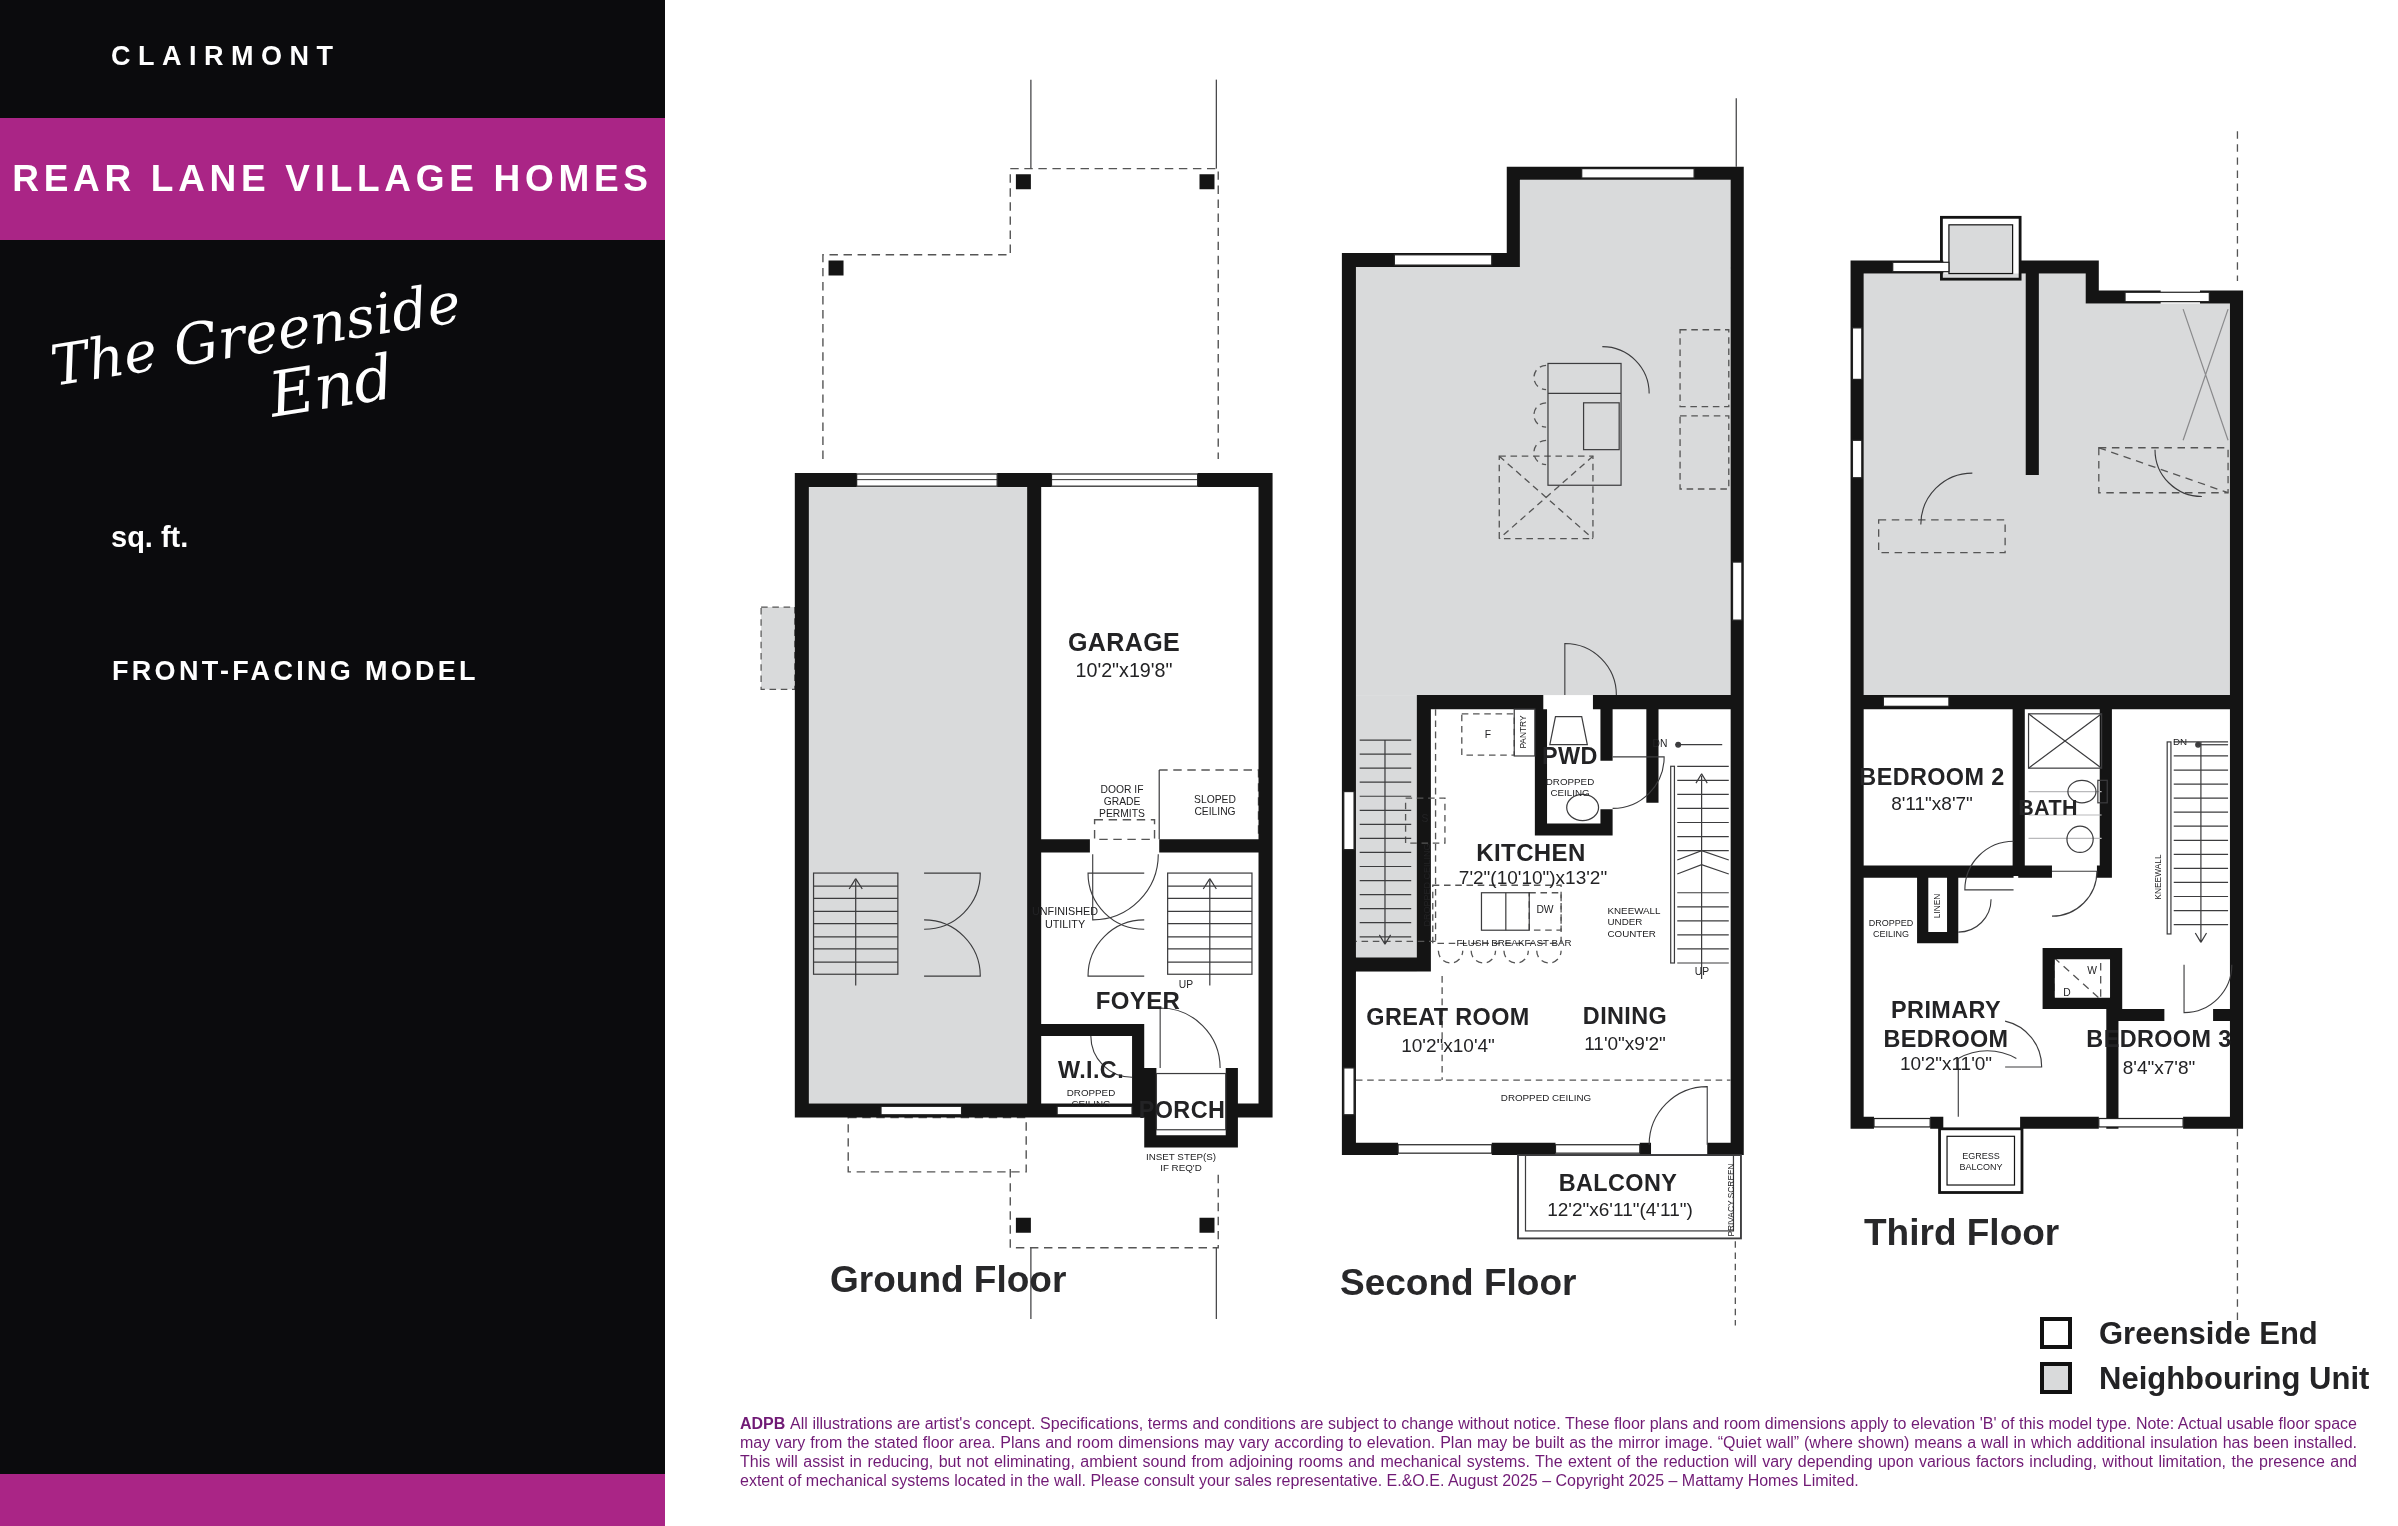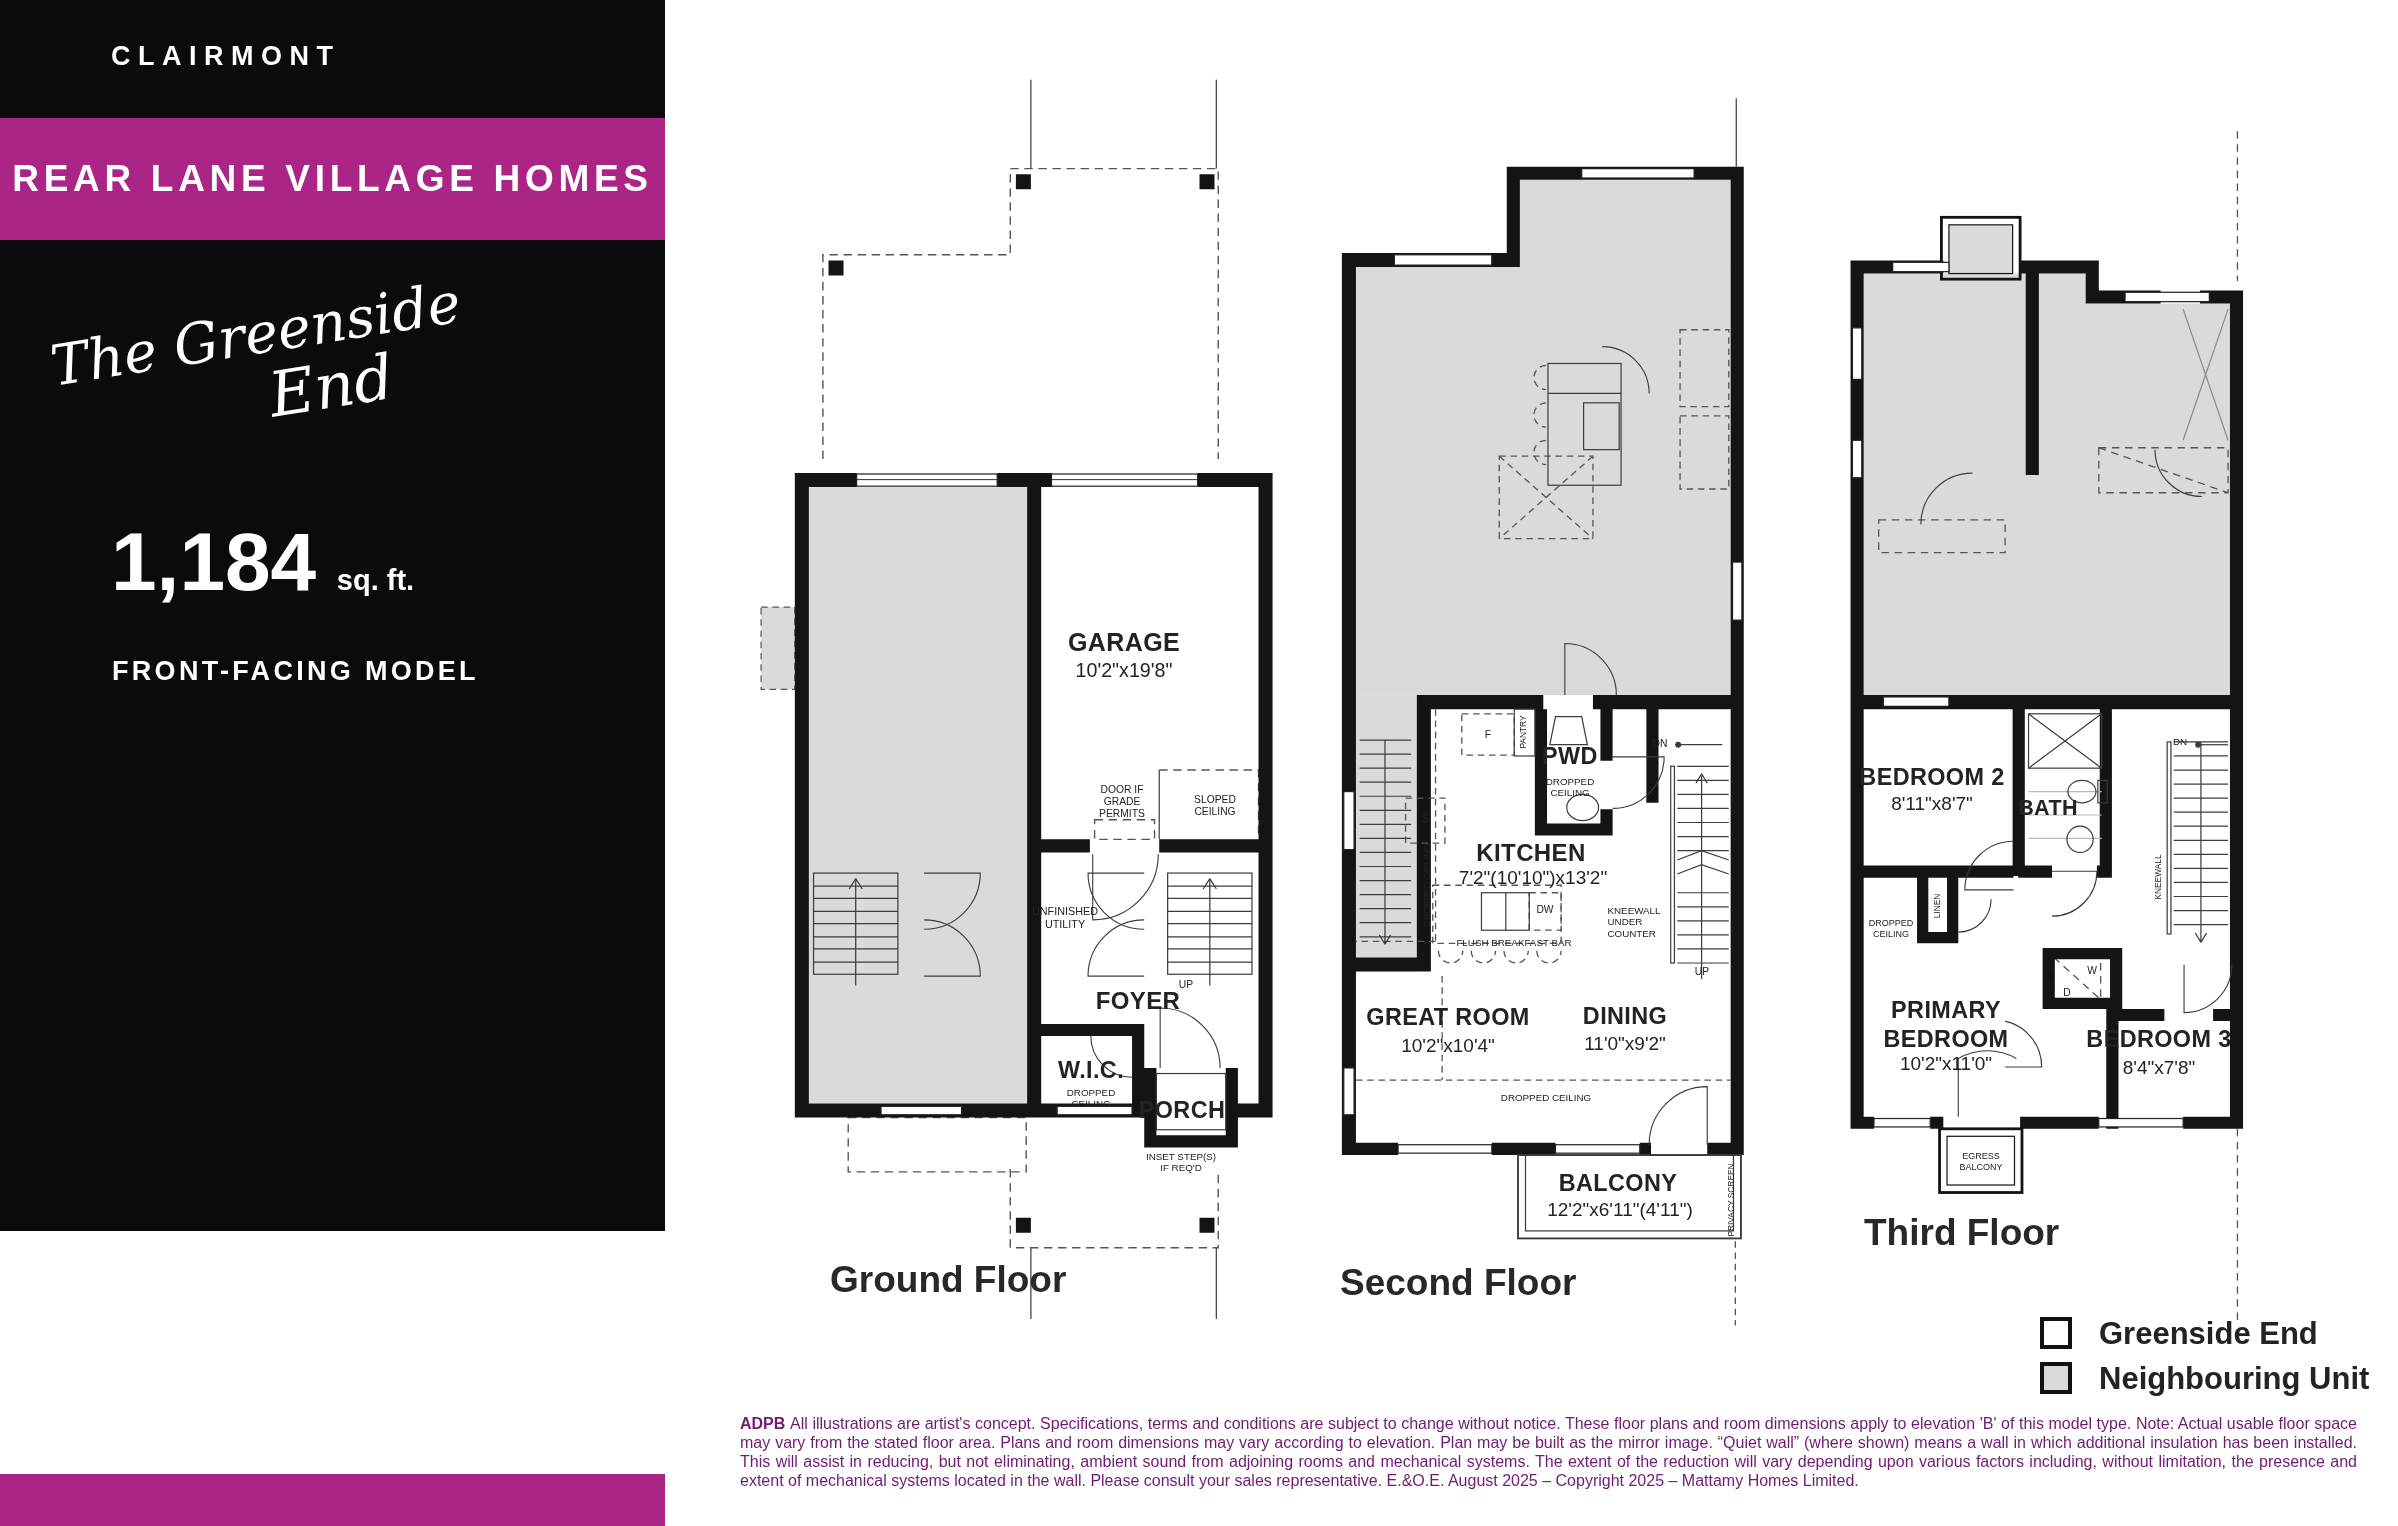--- a/index.html
+++ b/index.html
@@ -1,18 +1,18 @@
 <!DOCTYPE html>
 <html style="font-size:15px"><head>
 <meta charset="utf-8">
 <style>
   html,body{margin:0;padding:0;background:#fff;}
   #page{position:relative;width:2399px;height:1526px;background:#fff;overflow:hidden;font-family:"Liberation Sans",sans-serif;}
   
-  #sidebar{position:absolute;left:0;top:0;width:665px;height:1231px;background:#0b0b0d;}
+  #sidebar{position:absolute;left:0;top:0;width:665px;height:1526px;background:#0b0b0d;}
   .community{position:absolute;left:111px;top:41px;color:#fff;font-size:27px;font-weight:700;letter-spacing:7.5px;}
   .banner{position:absolute;left:0;top:118px;width:665px;height:122px;background:#AA2586;display:flex;align-items:center;justify-content:center;}
   .banner span{color:#fff;font-size:37px;font-weight:700;letter-spacing:4.7px;}
   .scriptlogo{position:absolute;left:54px;top:302px;width:403px;transform:rotate(-9deg);color:#fff;
     font-family:"DejaVu Serif",serif;font-style:italic;}
   .scriptlogo .l1{font-size:56px;white-space:nowrap;}
   .scriptlogo .l2{font-size:62px;text-align:right;padding-right:67px;margin-top:-5.6px;}
   .stats{position:absolute;left:111px;top:521px;color:#fff;display:flex;align-items:baseline;gap:20.6px;}
   .stats .num{font-size:82px;font-weight:700;line-height:1;}
   .stats .unit{font-size:29px;font-weight:700;}
@@ -42,21 +42,20 @@
   <aside id="sidebar">
     <div class="community">CLAIRMONT</div>
     <div class="banner">
       <span>REAR LANE VILLAGE HOMES</span>
     </div>
     <div class="scriptlogo">
       <div class="l1">The Greenside</div>
       <div class="l2">End</div>
     </div>
     <div class="stats">
-      <span class="num">1,184</span>
       <span class="unit">sq. ft.</span>
     </div>
     <div class="modeltype">FRONT-FACING MODEL</div>
     <div class="bottomstrip"></div>
   </aside>
 
   <svg width="2399" height="1526" viewBox="0 0 2560 1629">
 
     <g>
 

